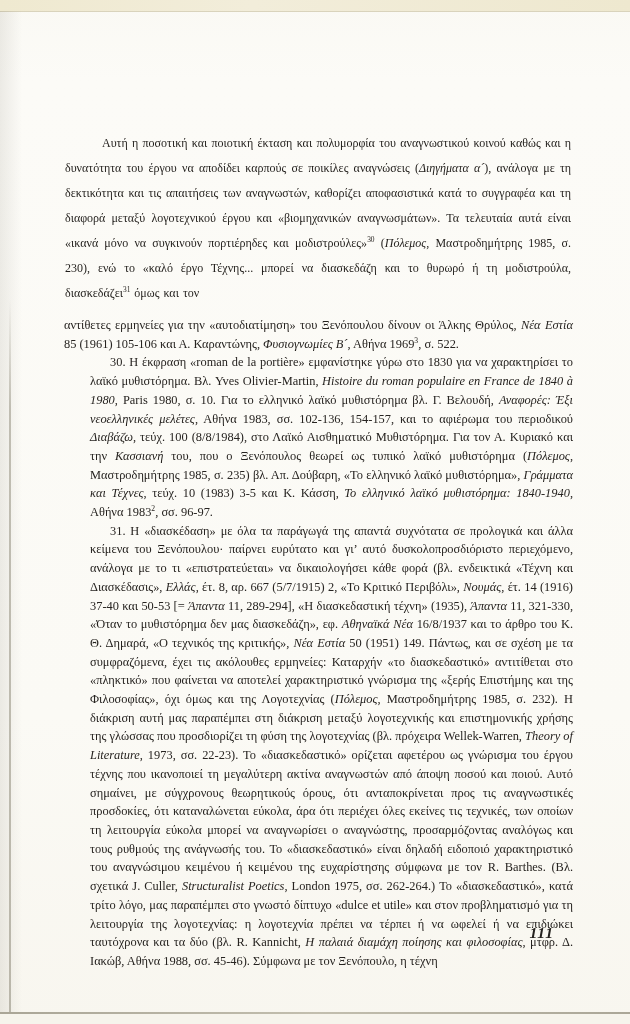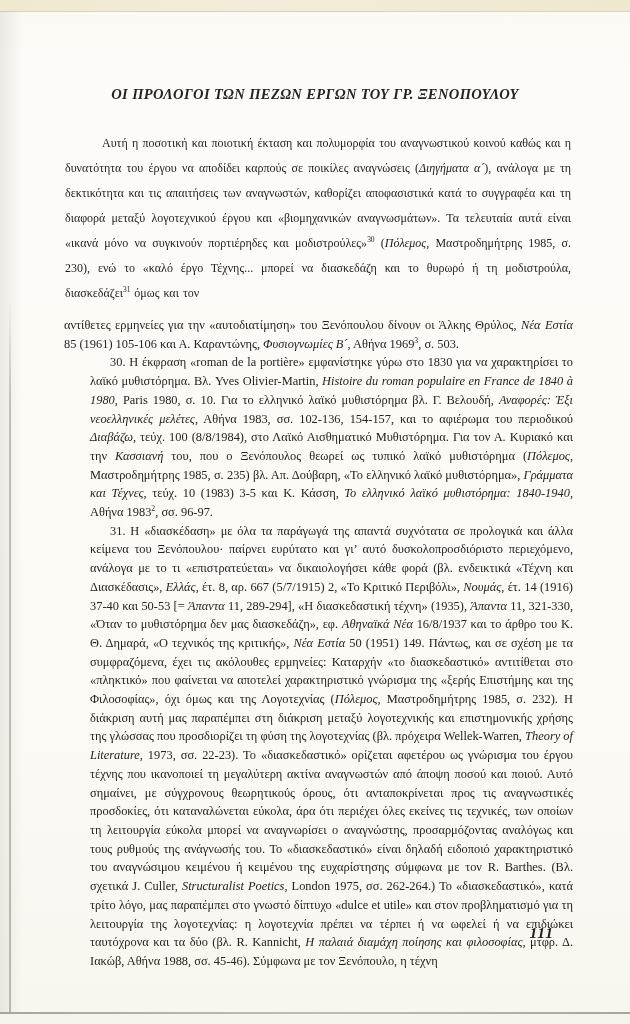--- a/index.html
+++ b/index.html
@@ -75,27 +75,26 @@
 </style>
 </head>
 <body>
 
 <div class="scan">
 
   <div class="top-strip"></div>
   <div class="left-shadow"></div>
   <div class="left-edge-line"></div>
 
-  <div class="doc-title">ΟΙ ΠΡΟΛΟΓΟΙ ΤΩΝ ΠΕΖΩΝ ΕΡΓΩΝ ΤΟΥ ΓΡ. ΞΕΝΟΠΟΥΛΟΥ</div>
 
   <p class="body-par"><span>Αυτή η ποσοτική και ποιοτική έκταση και πολυμορφία του αναγνωστικού κοινού καθώς και η δυνατότητα του έργου να αποδίδει καρπούς σε ποικίλες αναγνώσεις (</span><i>Διηγήματα α´</i><span>), ανάλογα με τη δεκτικότητα και τις απαιτήσεις των αναγνωστών, καθορίζει αποφασιστικά κατά το συγγραφέα και τη διαφορά μεταξύ λογοτεχνικού έργου και «βιομηχανικών αναγνωσμάτων». Τα τελευταία αυτά είναι «ικανά μόνο να συγκινούν πορτιέρηδες και μοδιστρούλες»</span><sup>30</sup><span> (</span><i>Πόλεμος</i><span>, Μαστροδημήτρης 1985, σ. 230), ενώ το «καλό έργο Τέχνης... μπορεί να διασκεδάζη και το θυρωρό ή τη μοδιστρούλα, διασκεδάζει</span><sup>31</sup><span> όμως και τον</span></p>
 
   <div class="footnotes">
 
-  <p><span>αντίθετες ερμηνείες για την «αυτοδιατίμηση» του Ξενόπουλου δίνουν οι Άλκης Θρύλος, </span><i>Νέα Εστία</i><span> 85 (1961) 105-106 και Α. Καραντώνης, </span><i>Φυσιογνωμίες Β´</i><span>, Αθήνα 1969</span><sup>3</sup><span>, σ. 503.</span></p>
+  <p><span>αντίθετες ερμηνείες για την «αυτοδιατίμηση» του Ξενόπουλου δίνουν οι Άλκης Θρύλος, </span><i>Νέα Εστία</i><span> 85 (1961) 105-106 και Α. Καραντώνης, </span><i>Φυσιογνωμίες Β´</i><span>, Αθήνα 1969</span><sup>3</sup><span>, σ. 522.</span></p>
       <p class="fn-indent"><span>30. Η έκφραση «roman de la portière» εμφανίστηκε γύρω στο 1830 για να χαρακτηρίσει το λαϊκό μυθιστόρημα. Βλ. Yves Olivier-Martin, </span><i>Histoire du roman populaire en France de 1840 à 1980</i><span>, Paris 1980, σ. 10. Για το ελληνικό λαϊκό μυθιστόρημα βλ. Γ. Βελουδή, </span><i>Αναφορές: Έξι νεοελληνικές μελέτες</i><span>, Αθήνα 1983, σσ. 102-136, 154-157, και το αφιέρωμα του περιοδικού </span><i>Διαβάζω</i><span>, τεύχ. 100 (8/8/1984), στο Λαϊκό Αισθηματικό Μυθιστόρημα. Για τον Α. Κυριακό και την </span><i>Κασσιανή</i><span> του, που ο Ξενόπουλος θεωρεί ως τυπικό λαϊκό μυθιστόρημα (</span><i>Πόλεμος</i><span>, Μαστροδημήτρης 1985, σ. 235) βλ. Απ. Δούβαρη, «Το ελληνικό λαϊκό μυθιστόρημα», </span><i>Γράμματα και Τέχνες</i><span>, τεύχ. 10 (1983) 3-5 και Κ. Κάσση, </span><i>Το ελληνικό λαϊκό μυθιστόρημα: 1840-1940</i><span>, Αθήνα 1983</span><sup>2</sup><span>, σσ. 96-97.</span></p>
       <p class="fn-indent"><span>31. Η «διασκέδαση» με όλα τα παράγωγά της απαντά συχνότατα σε προλογικά και άλλα κείμενα του Ξενόπουλου· παίρνει ευρύτατο και γι’ αυτό δυσκολοπροσδιόριστο περιεχόμενο, ανάλογα με το τι «επιστρατεύεται» να δικαιολογήσει κάθε φορά (βλ. ενδεικτικά «Τέχνη και Διασκέδασις», </span><i>Ελλάς</i><span>, έτ. 8, αρ. 667 (5/7/1915) 2, «Το Κριτικό Περιβόλι», </span><i>Νουμάς</i><span>, έτ. 14 (1916) 37-40 και 50-53 [= </span><i>Άπαντα</i><span> 11, 289-294], «Η διασκεδαστική τέχνη» (1935), </span><i>Άπαντα</i><span> 11, 321-330, «Όταν το μυθιστόρημα δεν μας διασκεδάζη», εφ. </span><i>Αθηναϊκά Νέα</i><span> 16/8/1937 και το άρθρο του Κ. Θ. Δημαρά, «Ο τεχνικός της κριτικής», </span><i>Νέα Εστία</i><span> 50 (1951) 149. Πάντως, και σε σχέση με τα συμφραζόμενα, έχει τις ακόλουθες ερμηνείες: Καταρχήν «το διασκεδαστικό» αντιτίθεται στο «πληκτικό» που φαίνεται να αποτελεί χαρακτηριστικό γνώρισμα της «ξερής Επιστήμης και της Φιλοσοφίας», όχι όμως και της Λογοτεχνίας (</span><i>Πόλεμος</i><span>, Μαστροδημήτρης 1985, σ. 232). Η διάκριση αυτή μας παραπέμπει στη διάκριση μεταξύ λογοτεχνικής και επιστημονικής χρήσης της γλώσσας που προσδιορίζει τη φύση της λογοτεχνίας (βλ. πρόχειρα Wellek-Warren, </span><i>Theory of Literature</i><span>, 1973, σσ. 22-23). Το «διασκεδαστικό» ορίζεται αφετέρου ως γνώρισμα του έργου τέχνης που ικανοποιεί τη μεγαλύτερη ακτίνα αναγνωστών από άποψη ποσού και ποιού. Αυτό σημαίνει, με σύγχρονους θεωρητικούς όρους, ότι ανταποκρίνεται προς τις αναγνωστικές προσδοκίες, ότι καταναλώνεται εύκολα, άρα ότι περιέχει όλες εκείνες τις τεχνικές, των οποίων τη λειτουργία εύκολα μπορεί να αναγνωρίσει ο αναγνώστης, προσαρμόζοντας αναλόγως και τους ρυθμούς της ανάγνωσής του. Το «διασκεδαστικό» είναι δηλαδή ειδοποιό χαρακτηριστικό του αναγνώσιμου κειμένου ή κειμένου της ευχαρίστησης σύμφωνα με τον R. Barthes. (Βλ. σχετικά J. Culler, </span><i>Structuralist Poetics</i><span>, London 1975, σσ. 262-264.) Το «διασκεδαστικό», κατά τρίτο λόγο, μας παραπέμπει στο γνωστό δίπτυχο «dulce et utile» και στον προβληματισμό για τη λειτουργία της λογοτεχνίας: η λογοτεχνία πρέπει να τέρπει ή να ωφελεί ή να επιδιώκει ταυτόχρονα και τα δύο (βλ. R. Kannicht, </span><i>Η παλαιά διαμάχη ποίησης και φιλοσοφίας</i><span>, μτφρ. Δ. Ιακώβ, Αθήνα 1988, σσ. 45-46). Σύμφωνα με τον Ξενόπουλο, η τέχνη</span></p>
     </div>
 
   <div class="page-num">111</div>
 
   <div class="bottom-line"></div>
   <div class="bottom-below"></div>
   <div class="speck"></div>
 

